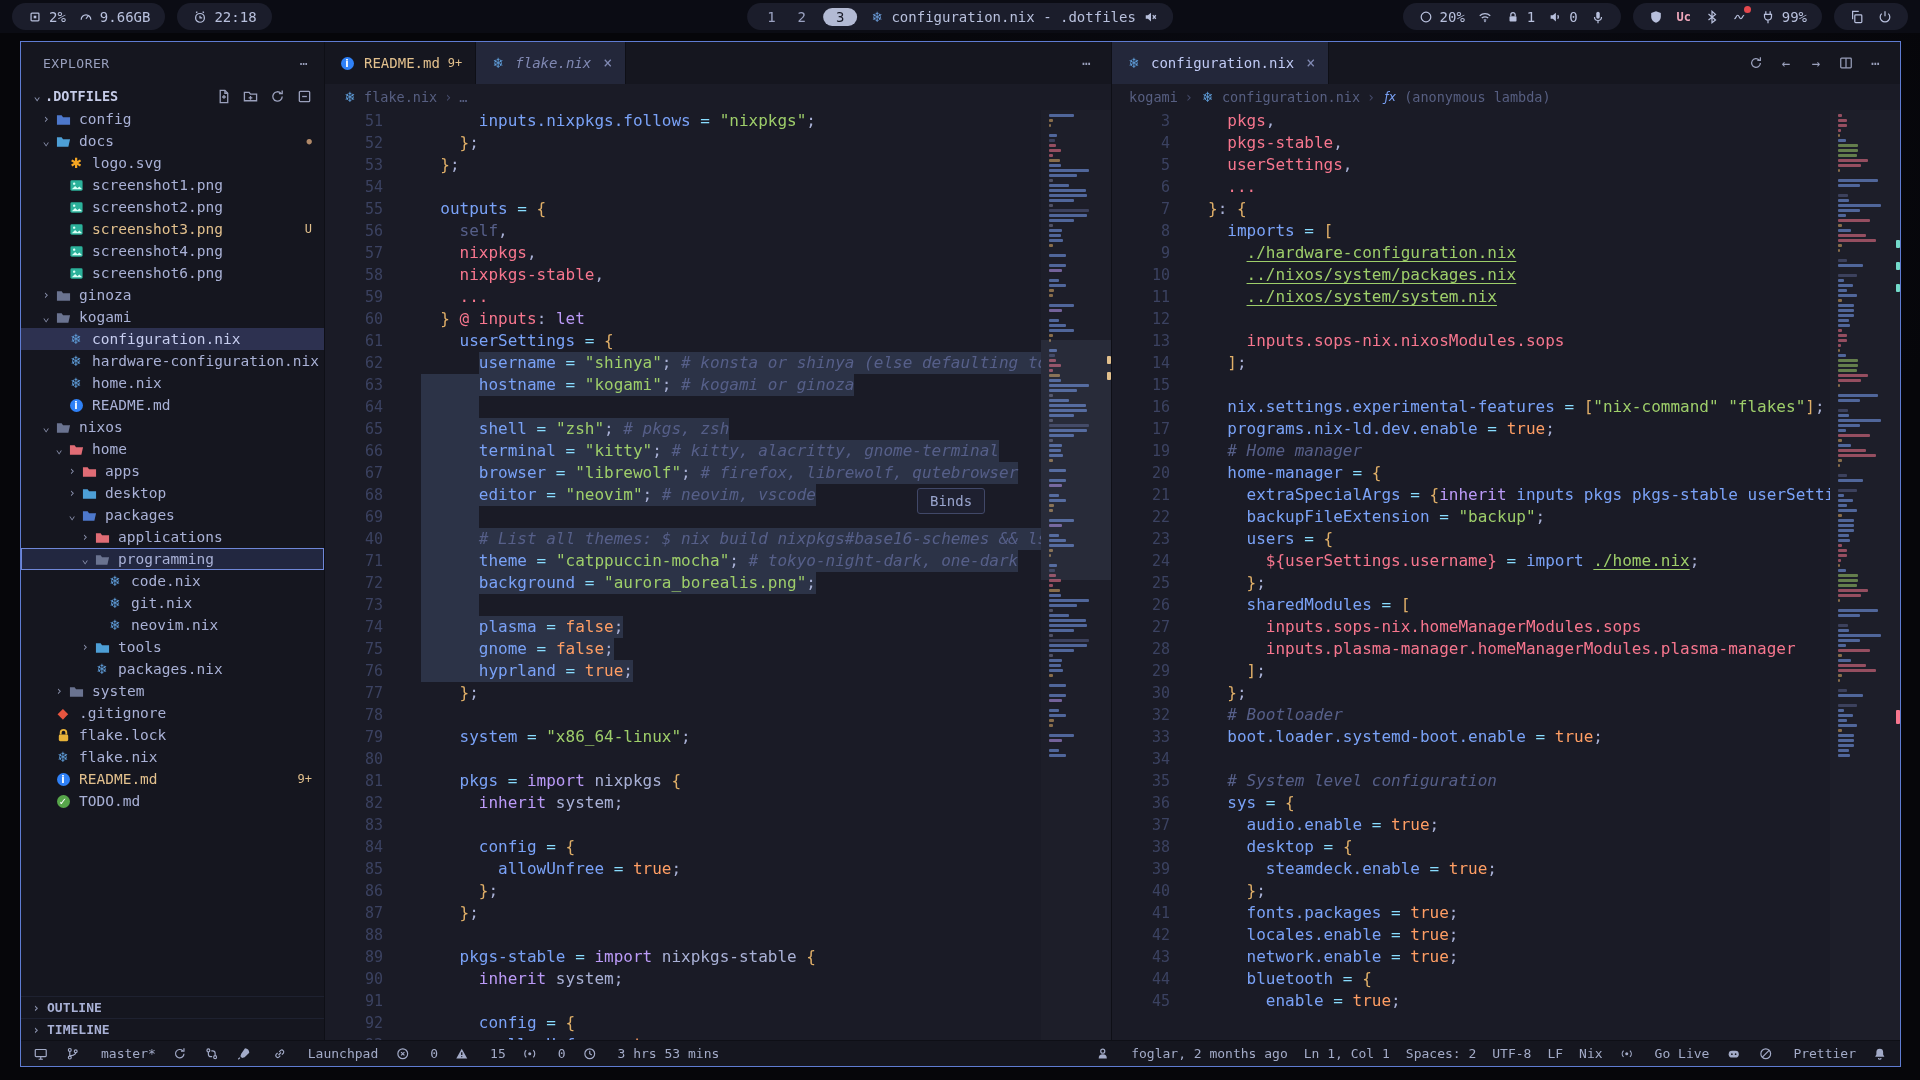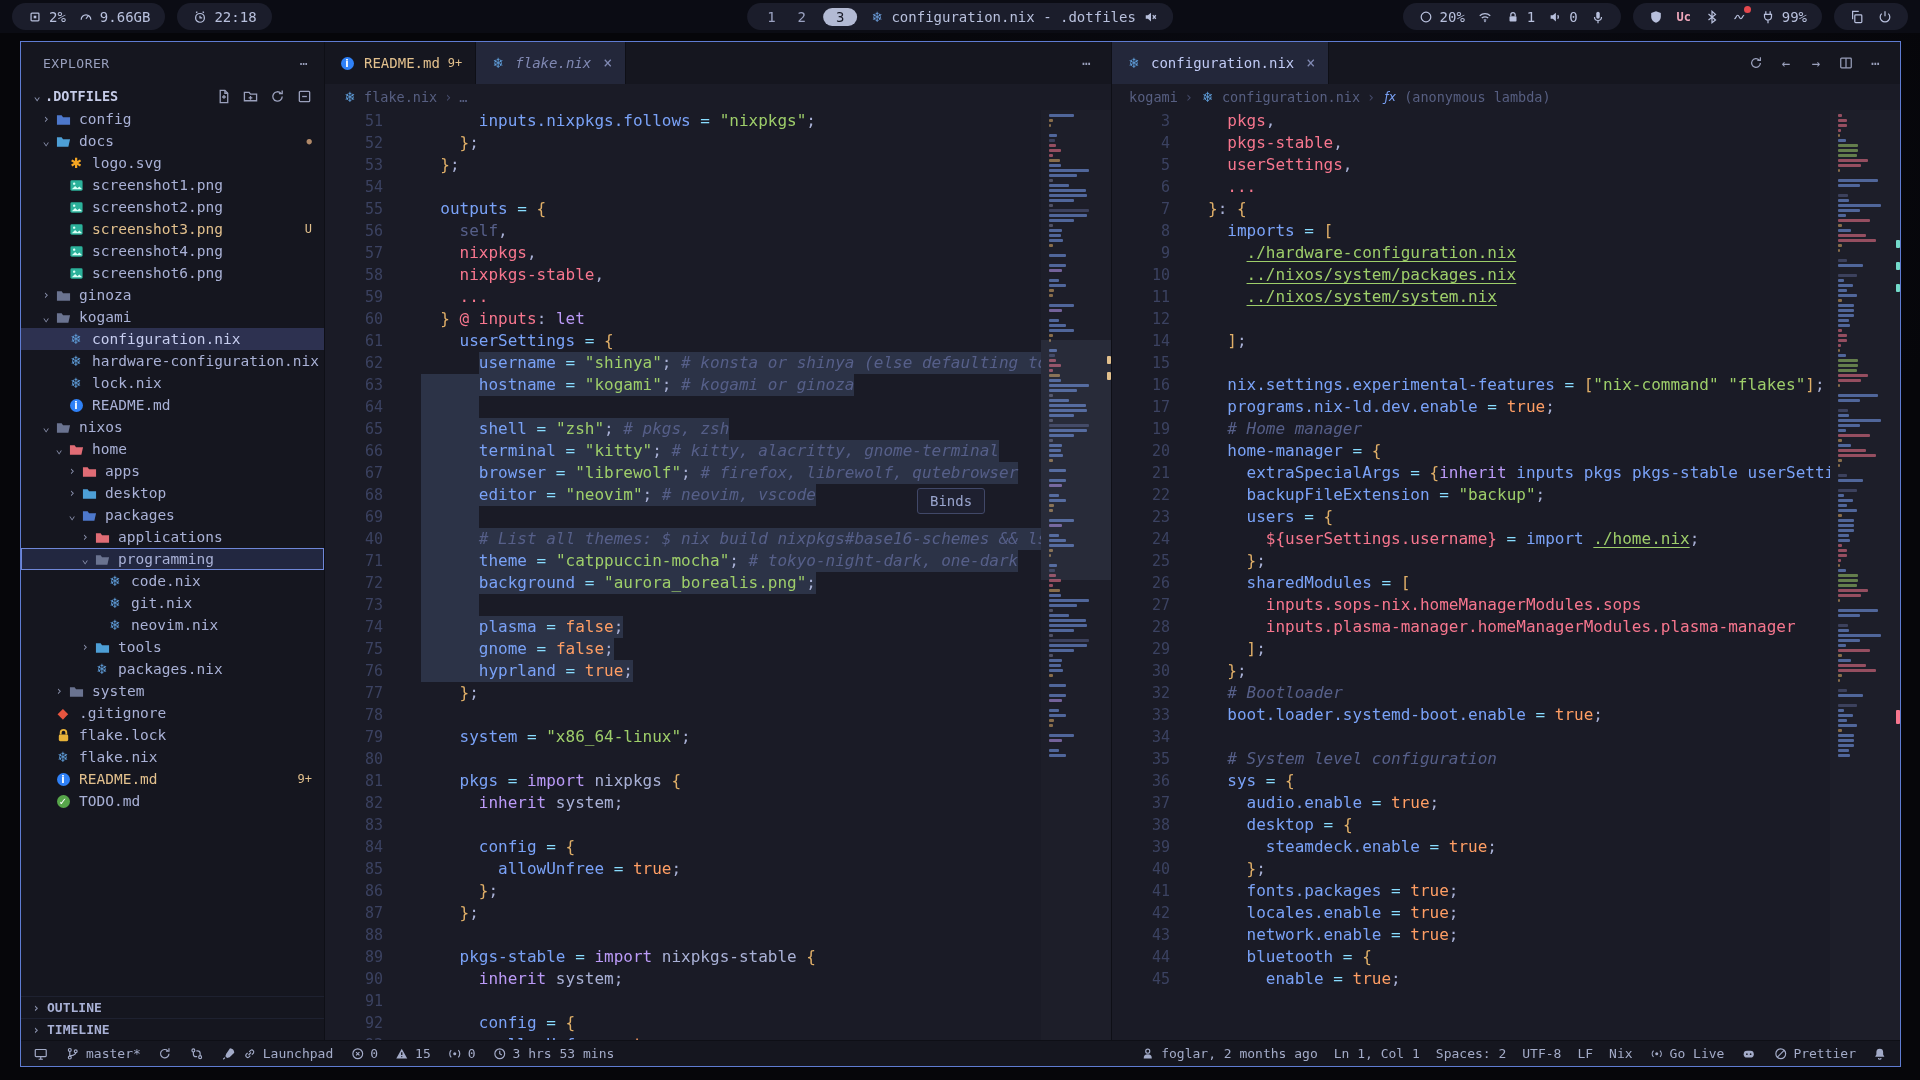--- a/index.html
+++ b/index.html
@@ -69,21 +69,21 @@
   .tk-d{color:#565f89}.tk-f{color:#a9b1d6}.tk-e{color:#89ddff}
   .tk-u{color:#9ece6a;text-decoration:underline;text-underline-offset:3px}
   .minimap{position:absolute;top:0;right:0;bottom:0;width:70px;padding:4px 0 0 0;background:rgba(255,255,255,0.015)}
   .mm{height:2.5px;margin:0 6px 2.5px 8px;border-radius:1px;opacity:.55}
   .mm-band{position:absolute;left:0;right:0;background:rgba(160,175,220,0.09);pointer-events:none}
   .ruler-mark{position:absolute;width:4px;border-radius:1px}
   .tooltip{position:absolute;background:#1e2030;border:1px solid #414868;color:#9aa5ce;font-size:14px;padding:4px 12px;border-radius:3px;z-index:5}
   
   .statusbar{height:26px;background:#15161f;border-top:1px solid #0e0f16;display:flex;align-items:center;padding:0 12px;font-size:13px;color:#a3abc8;gap:16px;white-space:nowrap}
   .sb-right{margin-left:auto;display:flex;gap:16px;align-items:center}
-  .sitem{display:flex;align-items:center;gap:5px;cursor:pointer}
+  .sitem{display:flex;align-items:center;gap:20px;cursor:pointer}
   .sitem .icn svg{width:13.5px;height:13.5px}
 </style>
 </head>
 <body>
 
 <div class="desktop">
   <div class="topbar">
     <div class="tb-left" id="tb-left">
         <div class="pill">
           <span class="pitem">
@@ -388,21 +388,21 @@
               <span class="ficon">
                 <span class="gi" style="color:#5e9cd8">❄</span>
               </span>
               <span>hardware-configuration.nix</span>
             </div>
             <div class="titem" style="padding-left: 30px;">
               <span class="spc"></span>
               <span class="ficon">
                 <span class="gi" style="color:#5e9cd8">❄</span>
               </span>
-              <span>lock.nix</span>
+              <span>home.nix</span>
             </div>
             <div class="titem" style="padding-left: 30px;">
               <span class="spc"></span>
               <span class="ficon">
                 <span class="ci" style="background:#2f81f7">i</span>
               </span>
               <span>README.md</span>
             </div>
             <div class="titem" style="padding-left: 17px;">
               <span class="chev">⌄</span>
@@ -839,20 +839,21 @@
               <div class="code-line"><span class="ln">3</span><span class="lnpad"></span><span class="tk-f">  </span><span class="tk-r">pkgs</span><span class="tk-f">,</span></div>
               <div class="code-line"><span class="ln">4</span><span class="lnpad"></span><span class="tk-f">  </span><span class="tk-r">pkgs-stable</span><span class="tk-f">,</span></div>
               <div class="code-line"><span class="ln">5</span><span class="lnpad"></span><span class="tk-f">  </span><span class="tk-r">userSettings</span><span class="tk-f">,</span></div>
               <div class="code-line"><span class="ln">6</span><span class="lnpad"></span><span class="tk-f">  </span><span class="tk-r">...</span></div>
               <div class="code-line"><span class="ln">7</span><span class="lnpad"></span><span class="tk-y">}</span><span class="tk-f">: </span><span class="tk-y">{</span></div>
               <div class="code-line"><span class="ln">8</span><span class="lnpad"></span><span class="tk-f">  </span><span class="tk-b">imports</span><span class="tk-e"> = </span><span class="tk-y">[</span></div>
               <div class="code-line"><span class="ln">9</span><span class="lnpad"></span><span class="tk-f">    </span><span class="tk-u">./hardware-configuration.nix</span></div>
               <div class="code-line"><span class="ln">10</span><span class="lnpad"></span><span class="tk-f">    </span><span class="tk-u">../nixos/system/packages.nix</span></div>
               <div class="code-line"><span class="ln">11</span><span class="lnpad"></span><span class="tk-f">    </span><span class="tk-u">../nixos/system/system.nix</span></div>
               <div class="code-line"><span class="ln">12</span><span class="lnpad"></span><span class="tk-f">    </span></div>
+              <div class="code-line"><span class="ln">13</span><span class="lnpad"></span><span class="tk-f">    </span><span class="tk-r">inputs.sops-nix.nixosModules.sops</span></div>
               <div class="code-line"><span class="ln">14</span><span class="lnpad"></span><span class="tk-f">  </span><span class="tk-y">]</span><span class="tk-f">;</span></div>
               <div class="code-line"><span class="ln">15</span><span class="lnpad"></span></div>
               <div class="code-line"><span class="ln">16</span><span class="lnpad"></span><span class="tk-f">  </span><span class="tk-b">nix.settings.experimental-features</span><span class="tk-e"> = </span><span class="tk-y">[</span><span class="tk-s">"nix-command"</span><span class="tk-f"> </span><span class="tk-s">"flakes"</span><span class="tk-y">]</span><span class="tk-f">;</span></div>
               <div class="code-line"><span class="ln">17</span><span class="lnpad"></span><span class="tk-f">  </span><span class="tk-b">programs.nix-ld.dev.enable</span><span class="tk-e"> = </span><span class="tk-o">true</span><span class="tk-f">;</span></div>
               <div class="code-line"><span class="ln">19</span><span class="lnpad"></span><span class="tk-f">  </span><span class="tk-c"># Home manager</span></div>
               <div class="code-line"><span class="ln">20</span><span class="lnpad"></span><span class="tk-f">  </span><span class="tk-b">home-manager</span><span class="tk-e"> = </span><span class="tk-y">{</span></div>
               <div class="code-line"><span class="ln">21</span><span class="lnpad"></span><span class="tk-f">    </span><span class="tk-b">extraSpecialArgs</span><span class="tk-e"> = </span><span class="tk-y">{</span><span class="tk-k">inherit</span><span class="tk-f"> </span><span class="tk-b">inputs</span><span class="tk-f"> </span><span class="tk-b">pkgs</span><span class="tk-f"> </span><span class="tk-b">pkgs-stable</span><span class="tk-f"> </span><span class="tk-b">userSettings</span></div>
               <div class="code-line"><span class="ln">22</span><span class="lnpad"></span><span class="tk-f">    </span><span class="tk-b">backupFileExtension</span><span class="tk-e"> = </span><span class="tk-s">"backup"</span><span class="tk-f">;</span></div>
               <div class="code-line"><span class="ln">23</span><span class="lnpad"></span><span class="tk-f">    </span><span class="tk-b">users</span><span class="tk-e"> = </span><span class="tk-y">{</span></div>
               <div class="code-line"><span class="ln">24</span><span class="lnpad"></span><span class="tk-f">      </span><span class="tk-r">${userSettings.username}</span><span class="tk-e"> = </span><span class="tk-b">import</span><span class="tk-f"> </span><span class="tk-u">./home.nix</span><span class="tk-f">;</span></div>

